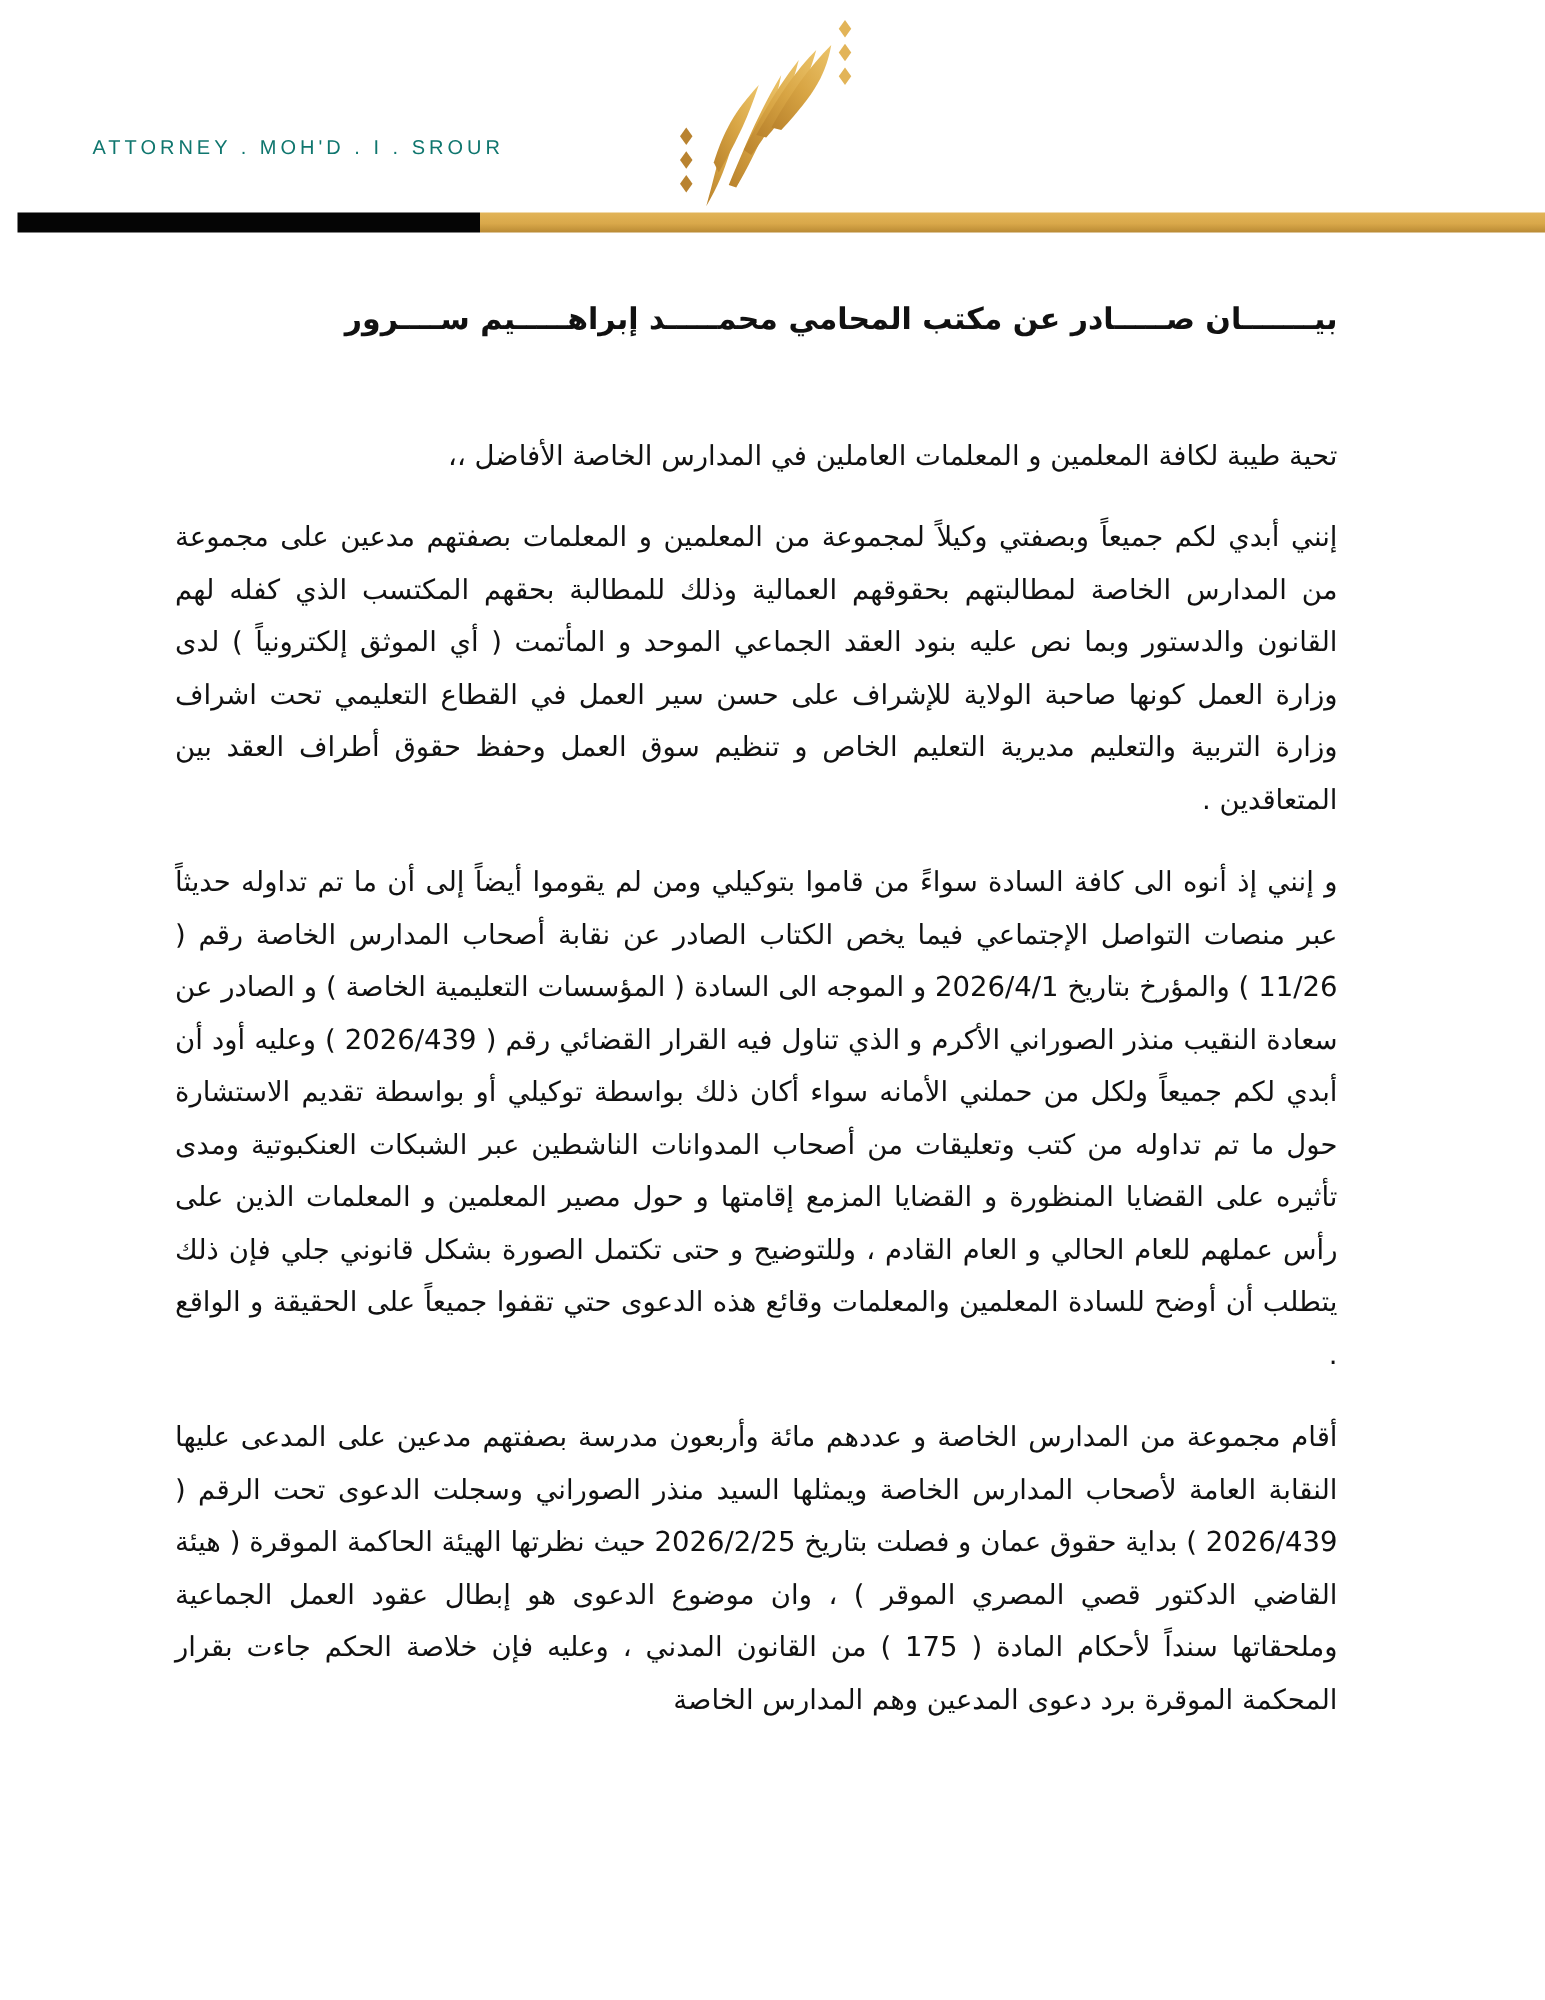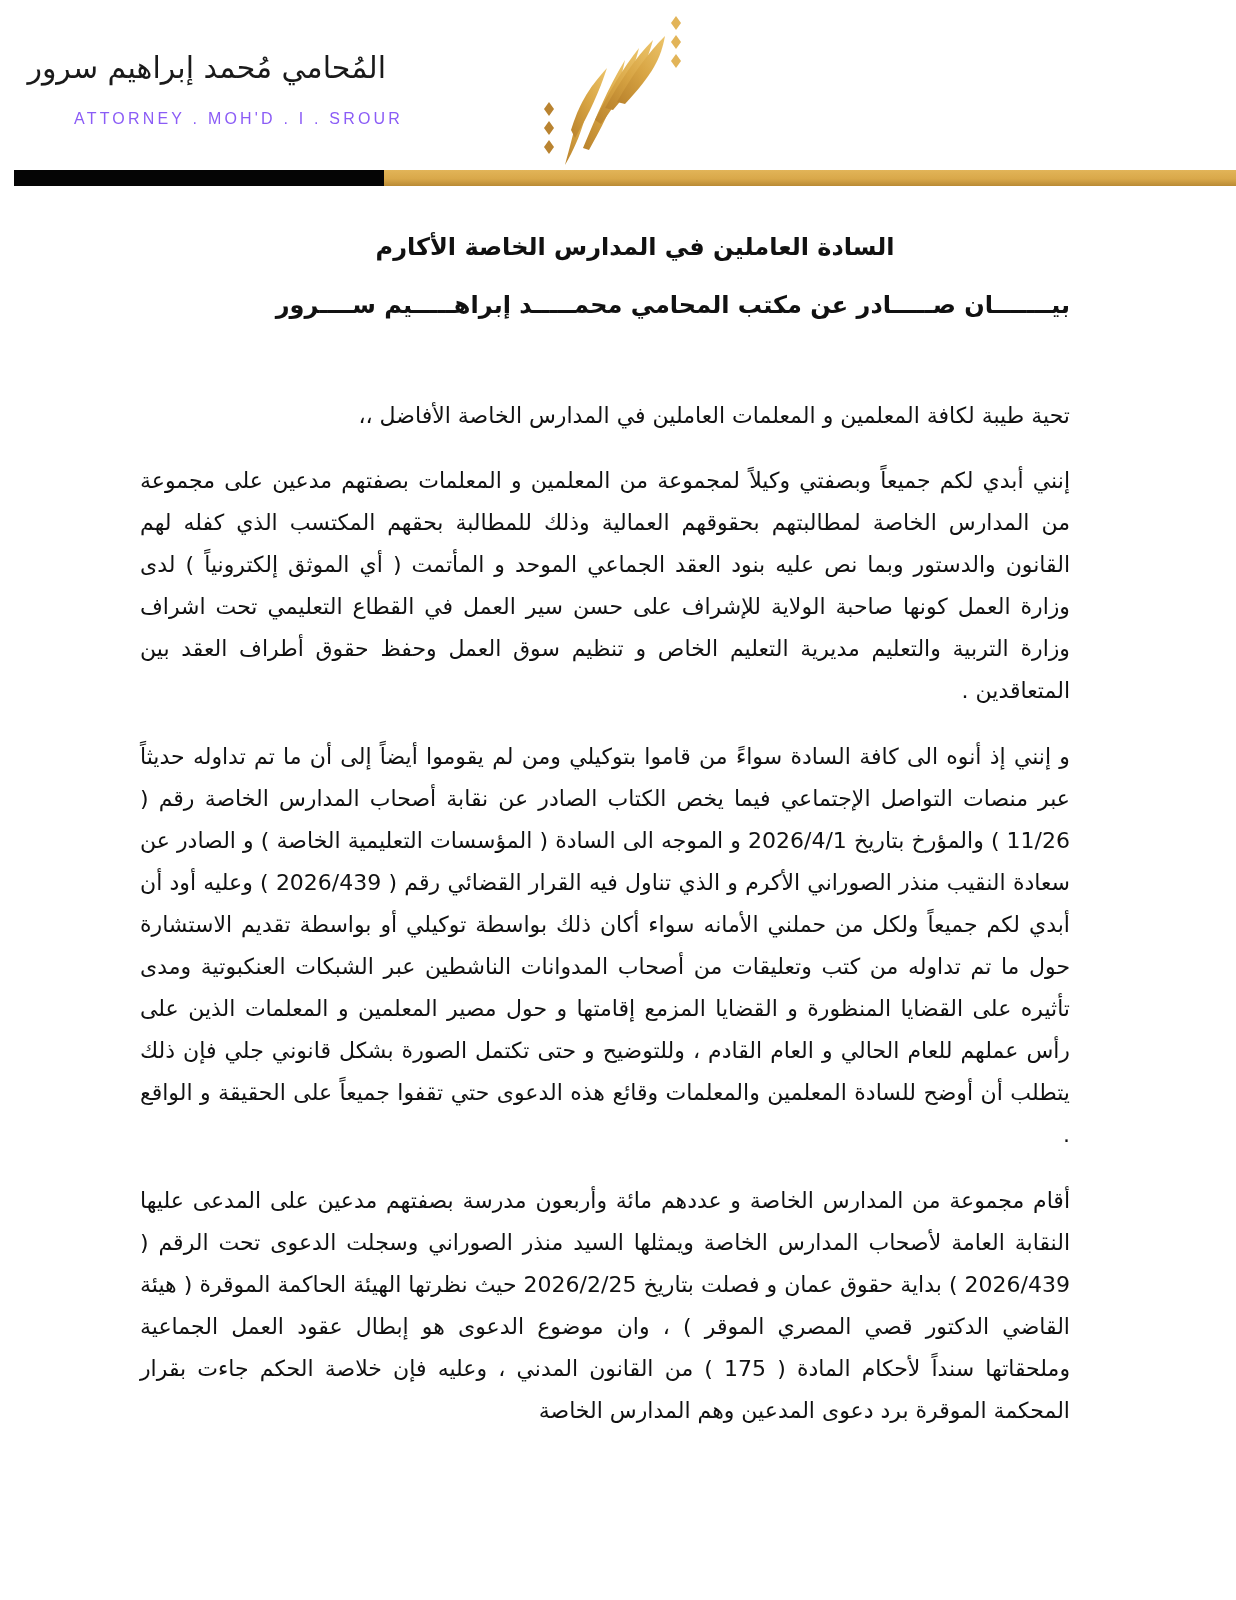--- a/index.html
+++ b/index.html
@@ -33,21 +33,21 @@
       letter-spacing: 0px;
       white-space: nowrap;
     }
     .brand-en {
       position: absolute;
       left: 74px; top: 110px;
       width: 312px;
       font-family: "Liberation Sans", sans-serif;
       font-size: 16px;
       letter-spacing: 3.2px;
-      color: #8b5cf6;
+      color: #0f766e;
       white-space: nowrap;
     }
     .logo-mark {
       position: absolute;
       left: 535px; top: 10px;
       width: 160px; height: 160px;
     }
     .rule {
       position: absolute;
       top: 170px;
@@ -101,21 +101,20 @@
       margin: 8px 0 0 0;
     }
     .para + .para {
       margin-top: 24px;
     }
   </style>
 </head>
 <body>
 
 <header class="letterhead">
-  <div class="brand-ar">المُحامي مُحمد إبراهيم سرور</div>
   <div class="brand-en">ATTORNEY . MOH'D . I . SROUR</div>
 
   <svg class="logo-mark" viewBox="0 0 160 160" xmlns="http://www.w3.org/2000/svg">
     <defs>
       <linearGradient id="g" x1="0" y1="1" x2="1" y2="0">
         <stop offset="0" stop-color="#b9822c"></stop>
         <stop offset="0.5" stop-color="#d8a544"></stop>
         <stop offset="1" stop-color="#ecc46a"></stop>
       </linearGradient>
     </defs>
@@ -134,21 +133,20 @@
     <path d="M60 110 C 74 82, 88 58, 104 38 C 98 62, 90 82, 66 114 z" fill="url(#g)"></path>
     <path d="M70 98 C 86 70, 100 48, 118 30 C 112 52, 104 70, 78 100 z" fill="url(#g)"></path>
     <path d="M82 92 C 98 64, 112 44, 130 26 C 126 48, 118 64, 90 94 z" fill="url(#g)"></path>
   </svg>
 
   <div class="rule rule-black"></div>
   <div class="rule rule-gold"></div>
 </header>
 
 <main class="content">
-  <h1 class="title-1">السادة العاملين في المدارس الخاصة الأكارم</h1>
   <h2 class="title-2">بيـــــــان صـــــادر عن مكتب المحامي محمـــــد إبراهـــــيم ســــرور</h2>
 
   <p class="greeting">تحية طيبة لكافة  المعلمين و المعلمات العاملين في المدارس الخاصة الأفاضل ،،</p>
 
   <p class="para">إنني أبدي لكم جميعاً وبصفتي وكيلاً لمجموعة من المعلمين و المعلمات بصفتهم مدعين على مجموعة من المدارس الخاصة لمطالبتهم بحقوقهم العمالية وذلك للمطالبة بحقهم المكتسب الذي كفله لهم القانون والدستور وبما نص عليه بنود العقد الجماعي الموحد و المأتمت ( أي الموثق إلكترونياً ) لدى وزارة العمل كونها صاحبة الولاية للإشراف على حسن سير العمل في القطاع التعليمي تحت اشراف وزارة التربية والتعليم مديرية التعليم الخاص و تنظيم سوق العمل وحفظ حقوق أطراف العقد بين المتعاقدين .</p>
   <p class="para">و إنني إذ أنوه الى كافة السادة سواءً من قاموا بتوكيلي ومن لم يقوموا أيضاً  إلى أن ما  تم تداوله حديثاً عبر منصات التواصل الإجتماعي فيما يخص الكتاب الصادر عن نقابة أصحاب المدارس الخاصة رقم ( 11/26 ) والمؤرخ بتاريخ 2026/4/1 و الموجه الى السادة ( المؤسسات التعليمية الخاصة ) و الصادر عن سعادة النقيب منذر الصوراني الأكرم و الذي تناول فيه القرار القضائي رقم ( 2026/439 ) وعليه أود أن أبدي لكم جميعاً ولكل من حملني الأمانه سواء أكان ذلك بواسطة توكيلي أو بواسطة تقديم الاستشارة حول ما تم تداوله من كتب وتعليقات من أصحاب المدوانات الناشطين عبر الشبكات العنكبوتية ومدى تأثيره على القضايا المنظورة و القضايا المزمع إقامتها و حول مصير المعلمين و المعلمات الذين على رأس عملهم للعام الحالي و العام القادم ، وللتوضيح و حتى تكتمل الصورة بشكل قانوني جلي فإن ذلك يتطلب أن أوضح للسادة المعلمين والمعلمات وقائع هذه الدعوى حتي تقفوا جميعاً على الحقيقة و الواقع .</p>
   <p class="para">أقام مجموعة من المدارس الخاصة و عددهم مائة وأربعون مدرسة بصفتهم مدعين على المدعى عليها النقابة العامة لأصحاب المدارس الخاصة ويمثلها السيد منذر الصوراني وسجلت الدعوى تحت الرقم ( 2026/439 ) بداية حقوق عمان و فصلت بتاريخ 2026/2/25 حيث نظرتها الهيئة الحاكمة الموقرة ( هيئة القاضي الدكتور قصي المصري الموقر ) ، وان موضوع الدعوى هو إبطال عقود العمل الجماعية وملحقاتها سنداً لأحكام المادة ( 175 ) من القانون المدني ، وعليه فإن خلاصة الحكم جاءت بقرار المحكمة الموقرة برد دعوى المدعين وهم المدارس الخاصة</p>
 </main>
 
 </body></html>

